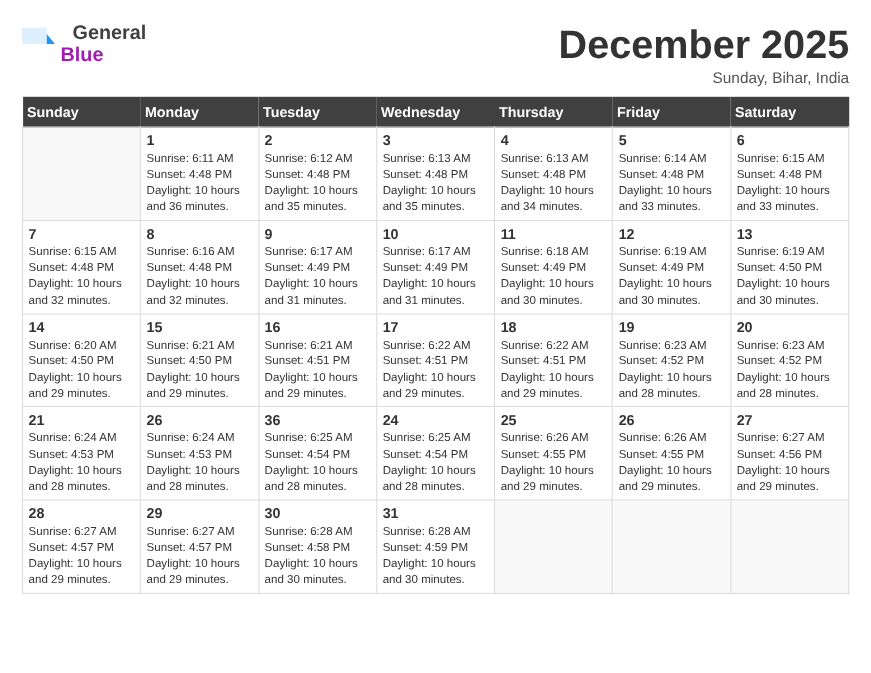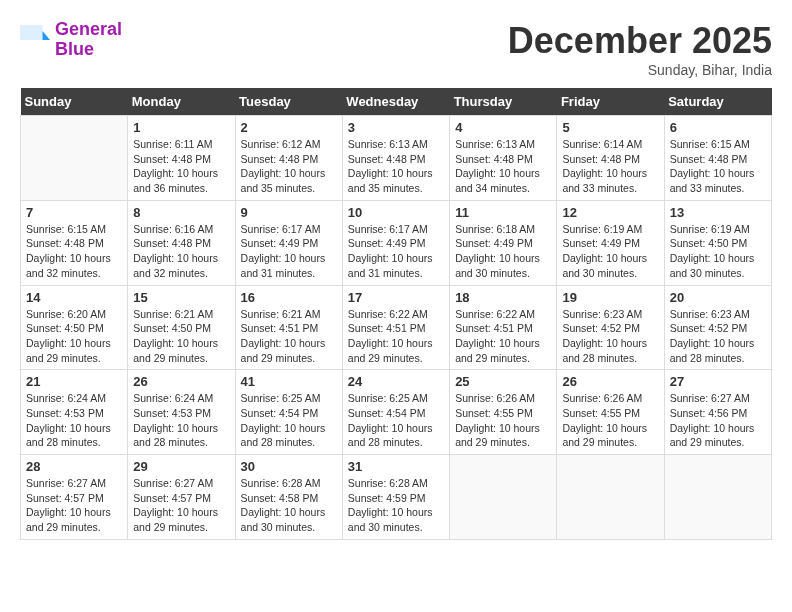--- a/index.html
+++ b/index.html
@@ -20,21 +20,21 @@
       display: flex;
       align-items: center;
     }
     .logo-text {
       display: flex;
       flex-direction: column;
       font-size: 18px;
       font-weight: bold;
       line-height: 1.1;
     }
-    .logo-general { color: #a21caf; }
+    .logo-general { color: #404040; margin-left: 11px; }
     .logo-blue { color: #a21caf; }
     .logo-icon {
       width: 30px;
       height: 30px;
       margin-right: 5px;
     }
     .title-block {
       text-align: right;
     }
     .month-title {
@@ -206,21 +206,21 @@
       <tr>
         <td>
           <span class="day-num">21</span>
           <div class="day-info">Sunrise: 6:24 AM<br>Sunset: 4:53 PM<br>Daylight: 10 hours and 28 minutes.</div>
         </td>
         <td>
           <span class="day-num">26</span>
           <div class="day-info">Sunrise: 6:24 AM<br>Sunset: 4:53 PM<br>Daylight: 10 hours and 28 minutes.</div>
         </td>
         <td>
-          <span class="day-num">41</span>
+          <span class="day-num">36</span>
           <div class="day-info">Sunrise: 6:25 AM<br>Sunset: 4:54 PM<br>Daylight: 10 hours and 28 minutes.</div>
         </td>
         <td>
           <span class="day-num">24</span>
           <div class="day-info">Sunrise: 6:25 AM<br>Sunset: 4:54 PM<br>Daylight: 10 hours and 28 minutes.</div>
         </td>
         <td>
           <span class="day-num">25</span>
           <div class="day-info">Sunrise: 6:26 AM<br>Sunset: 4:55 PM<br>Daylight: 10 hours and 29 minutes.</div>
         </td>

